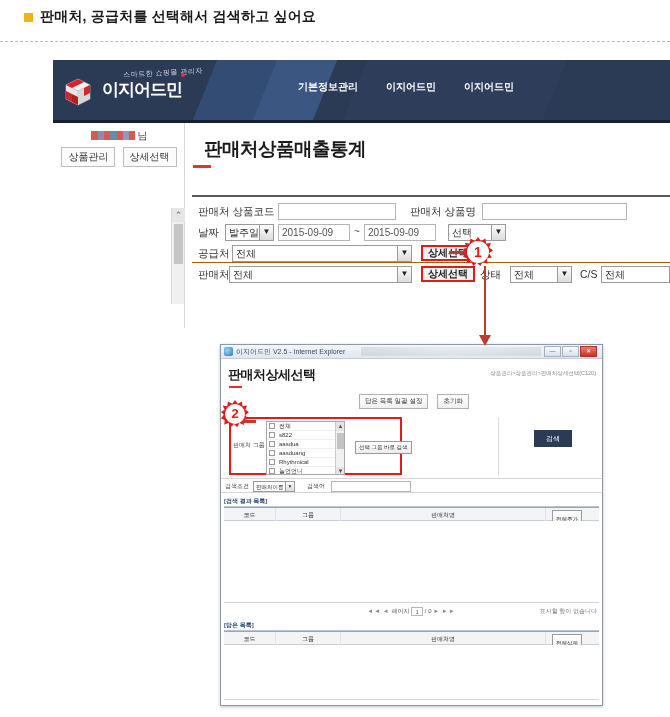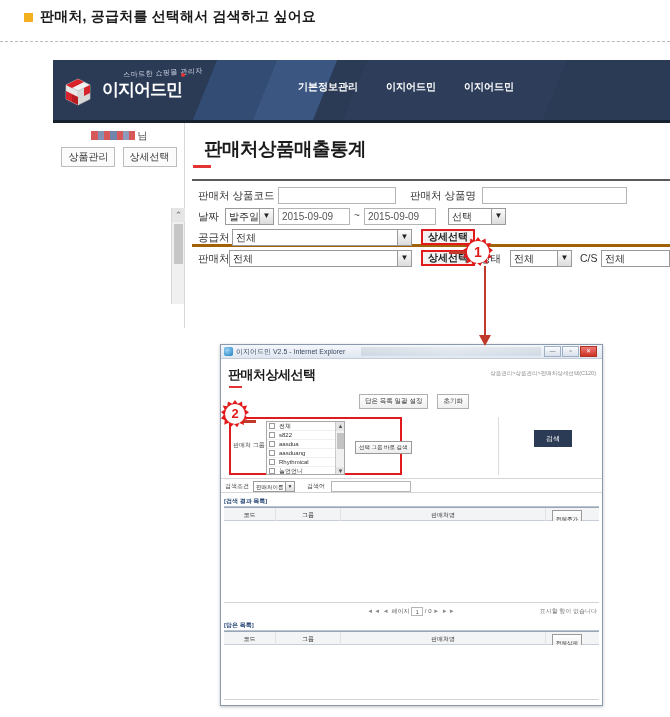--- a/index.html
+++ b/index.html
@@ -113,22 +113,22 @@
   #main { position:absolute; left:186px; top:123px; width:484px; height:180px; background:#fff; }
   #ptitle {
     position:absolute; left:6px; top:13px;
     font-size:18.5px; font-weight:bold; color:#1a1a1a; letter-spacing:-.5px;
     white-space:nowrap;
     margin-left:12px;
   }
   #pdash { position:absolute; left:7px; top:42px; width:18px; height:3px; background:#e23434; }
 
   #fbox {
-    position:absolute; left:6px; top:56px; width:478px; height:68px;
-    border-top:2px solid #5a5a5a; border-bottom:3px solid #a16207;
+    position:absolute; left:6px; top:72px; width:478px; height:68px;
+    border-top:2px solid #5a5a5a; border-bottom:1px solid #a16207;
     background:#fff;
   }
   .frow { position:absolute; left:0; height:22px; width:478px; }
   .flab {
     position:absolute; font-size:10.5px; color:#333; line-height:22px; white-space:nowrap;
   }
   .fin {
     position:absolute; height:17px; border:1px solid #b5b5b5; background:#fff;
     font-size:10px; color:#555; padding:0 3px; line-height:15px;
     font-family:"Liberation Sans", sans-serif;

